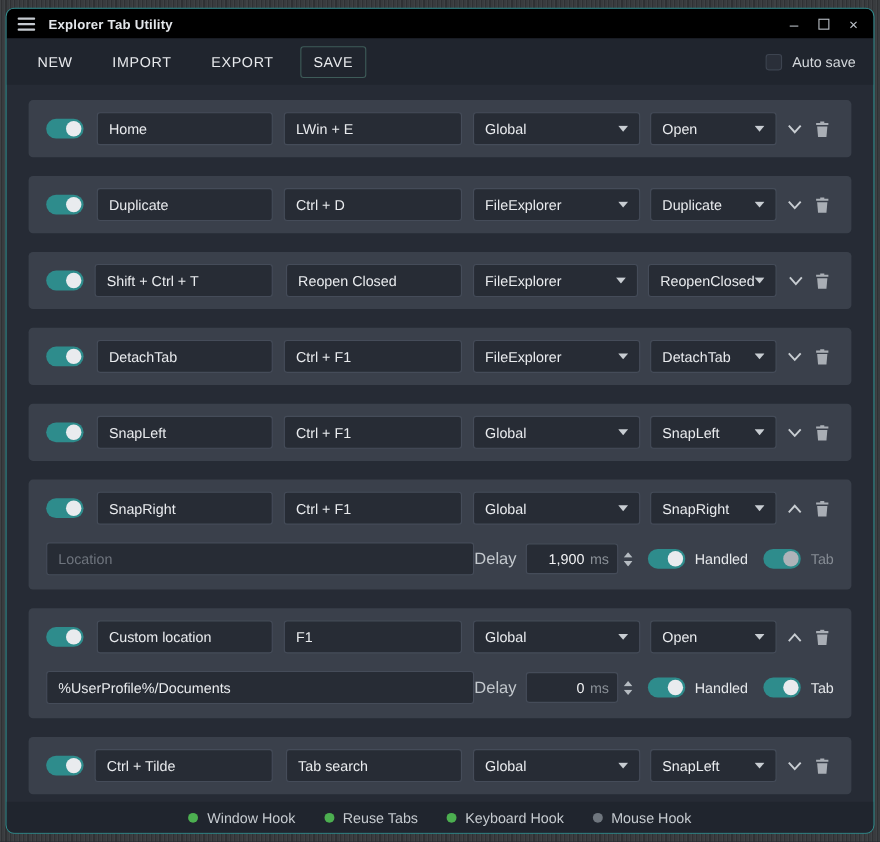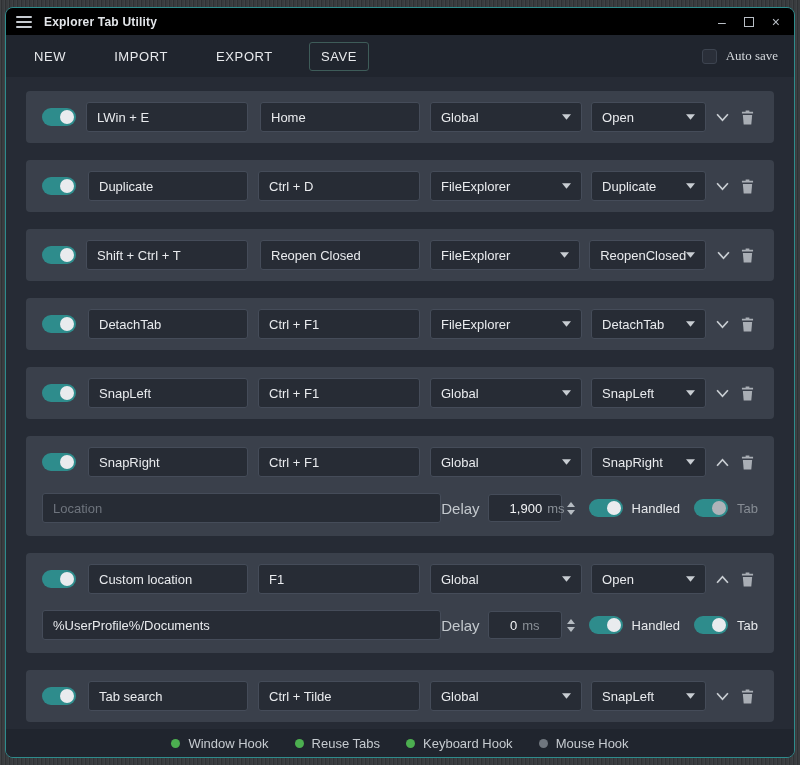--- a/index.html
+++ b/index.html
@@ -38,21 +38,21 @@
     background: #20252e;
     display: flex; align-items: center;
     padding: 0 16px; gap: 8px;
   }
   .menu-btn {
     background: transparent; border: 1px solid transparent; border-radius: 3px;
     color: #e8eaed; font-family: inherit; font-size: 13px; letter-spacing: 0.6px;
     padding: 6px 11px; cursor: pointer;
   }
   .menu-btn.active { border-color: #3e5c59; }
-  .autosave { margin-left: auto; display: flex; align-items: center; gap: 9px; font-family: Liberation Serif, serif; }
+  .autosave { margin-left: auto; display: flex; align-items: center; gap: 9px; }
   .checkbox {
     width: 15px; height: 15px; border-radius: 3px;
     background: #2a2f39; border: 1px solid #3d4450; cursor: pointer;
   }
   .autosave-label { color: #d4d8dc; font-size: 13px; }
   
   .content { flex: 1 1 auto; padding: 14px 20px 0; overflow: hidden; }
   .card {
     background: #3a404b; border-radius: 4px;
     margin-bottom: 17px; padding: 0 16px;
@@ -95,23 +95,23 @@
     width: 22px; height: 24px; padding: 0;
   }
   .expand-btn { margin-left: 7px; }
   .delete-btn { margin-left: 4px; color: #a9aeb5; }
   .expand-btn svg { transition: none; }
   .expand-btn.up svg { transform: rotate(180deg); }
   
   .location-field { flex: 1 1 auto; max-width: 420px; }
   .delay-label { color: #c3c8cd; font-size: 15px; margin-left: auto; }
   .delay-box {
-    width: 74px; height: 28px; margin-left: 8px;
+    width: 84px; height: 28px; margin-left: 8px;
     background: #272c35; border: 1px solid #454c59; border-radius: 3px;
-    display: flex; align-items: center; padding: 0 21px; font-size: 13px;
+    display: flex; align-items: center; padding: 0 7px; font-size: 13px;
   }
   .delay-value { flex: 1; text-align: right; color: #f2f3f5; }
   .delay-unit { margin-left: 5px; color: #8a9097; }
   .spinner { display: flex; flex-direction: column; gap: 3px; margin-left: 5px; cursor: pointer; }
   .spinner svg { display: block; color: #b6bcc2; }
   .toggle-wrap { display: flex; align-items: center; gap: 9px; margin-left: 14px; }
   .toggle-label { font-size: 13px; color: #e6e8eb; }
   .dimmed .toggle-label { color: #868c94; }
   
   .statusbar {
@@ -136,40 +136,40 @@
       </span>
     <span class="title">Explorer Tab Utility</span>
     <div class="win-controls">
       <span class="wc">–</span>
       <span class="wc wc-max"></span>
       <span class="wc">×</span>
     </div>
   </div>
 
   <div class="menubar">
-    <span id="menu-items" style="display:flex;gap:24px;">
+    <span id="menu-items" style="display:flex;gap:12px;">
         <button class="menu-btn">NEW</button>
         <button class="menu-btn">IMPORT</button>
         <button class="menu-btn">EXPORT</button>
         <button class="menu-btn active">SAVE</button>
       </span>
     <span class="autosave">
       <span class="checkbox"></span>
       <span class="autosave-label">Auto save</span>
     </span>
   </div>
 
   <div class="content" id="rows-container">
   <div class="card">
     <div class="row-main">
       <div class="toggle enabled-toggle on">
             <div class="knob"></div>
           </div>
+      <input class="field name-field" value="Home" style="">
       <input class="field hotkey-field" value="LWin + E" style="">
-      <input class="field name-field" value="Home" style="">
       <div class="select select-scope">
         <span>Global</span>
         <span class="caret">
           <svg width="9" height="6" viewBox="0 0 10 6">
                 <path d="M0 0h10L5 6z" fill="currentColor"></path>
               </svg>
         </span>
       </div>
       <div class="select select-action">
         <span>Open</span>
@@ -474,22 +474,22 @@
         <span class="toggle-label">Tab</span>
       </span>
     </div>
   </div>
 
   <div class="card">
     <div class="row-main">
       <div class="toggle enabled-toggle on">
             <div class="knob"></div>
           </div>
+      <input class="field hotkey-field" value="Ctrl + Tilde" style="">
       <input class="field name-field" value="Tab search" style="">
-      <input class="field hotkey-field" value="Ctrl + Tilde" style="">
       <div class="select select-scope">
         <span>Global</span>
         <span class="caret">
           <svg width="9" height="6" viewBox="0 0 10 6">
                 <path d="M0 0h10L5 6z" fill="currentColor"></path>
               </svg>
         </span>
       </div>
       <div class="select select-action">
         <span>SnapLeft</span>

